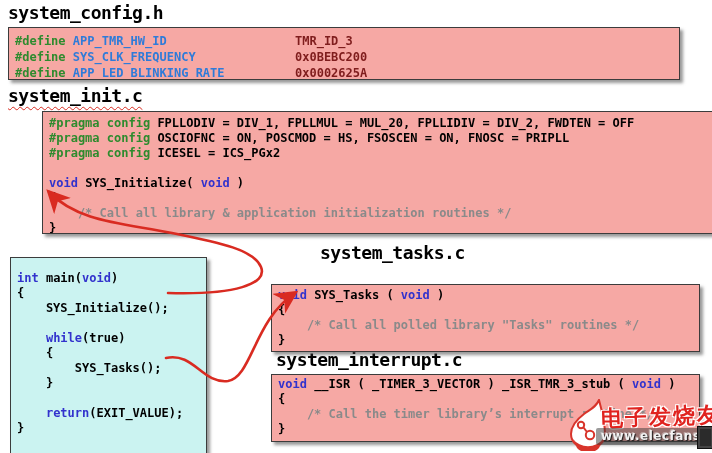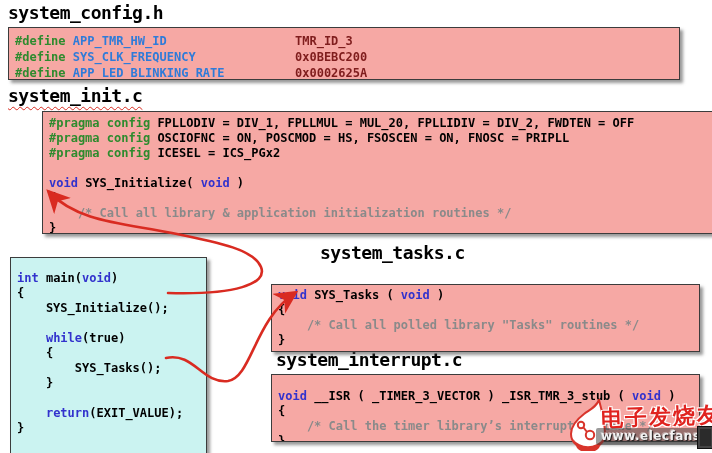--- a/index.html
+++ b/index.html
@@ -99,21 +99,21 @@
       <div class="code-line"><span class="tok-t">}</span></div>
     </div>
 
   <div id="box-tasks" class="code-box pink" style="left:271px;top:284px;width:429px;height:68px;padding-top:3px;">
       <div class="code-line"><span class="tok-k">void</span><span class="tok-t"> SYS_Tasks ( </span><span class="tok-k">void</span><span class="tok-t"> )</span></div>
       <div class="code-line"><span class="tok-t">{</span></div>
       <div class="code-line"><span class="tok-c">    /* Call all polled library "Tasks" routines */</span></div>
       <div class="code-line"><span class="tok-t">}</span></div>
     </div>
 
-  <div id="box-interrupt" class="code-box pink" style="left:271px;top:374px;width:429px;height:68px;padding-top:14px;">
+  <div id="box-interrupt" class="code-box pink" style="left:271px;top:374px;width:429px;height:68px;padding-top:2px;">
       <div class="code-line"><span class="tok-k">void</span><span class="tok-t"> __ISR ( _TIMER_3_VECTOR ) _ISR_TMR_3_stub ( </span><span class="tok-k">void</span><span class="tok-t"> )</span></div>
       <div class="code-line"><span class="tok-t">{</span></div>
       <div class="code-line"><span class="tok-c">    /* Call the timer library’s interrupt routine */</span></div>
       <div class="code-line"><span class="tok-t">}</span></div>
     </div>
 
   <svg id="arrows" width="712" height="453" viewBox="0 0 712 453">
     <defs>
       <marker id="ah" markerWidth="10" markerHeight="10" refX="7.5" refY="4.5" orient="auto">
         <path d="M0,0 L9,4.5 L0,9 L2.6,4.5 Z" fill="#d92b21"></path>

